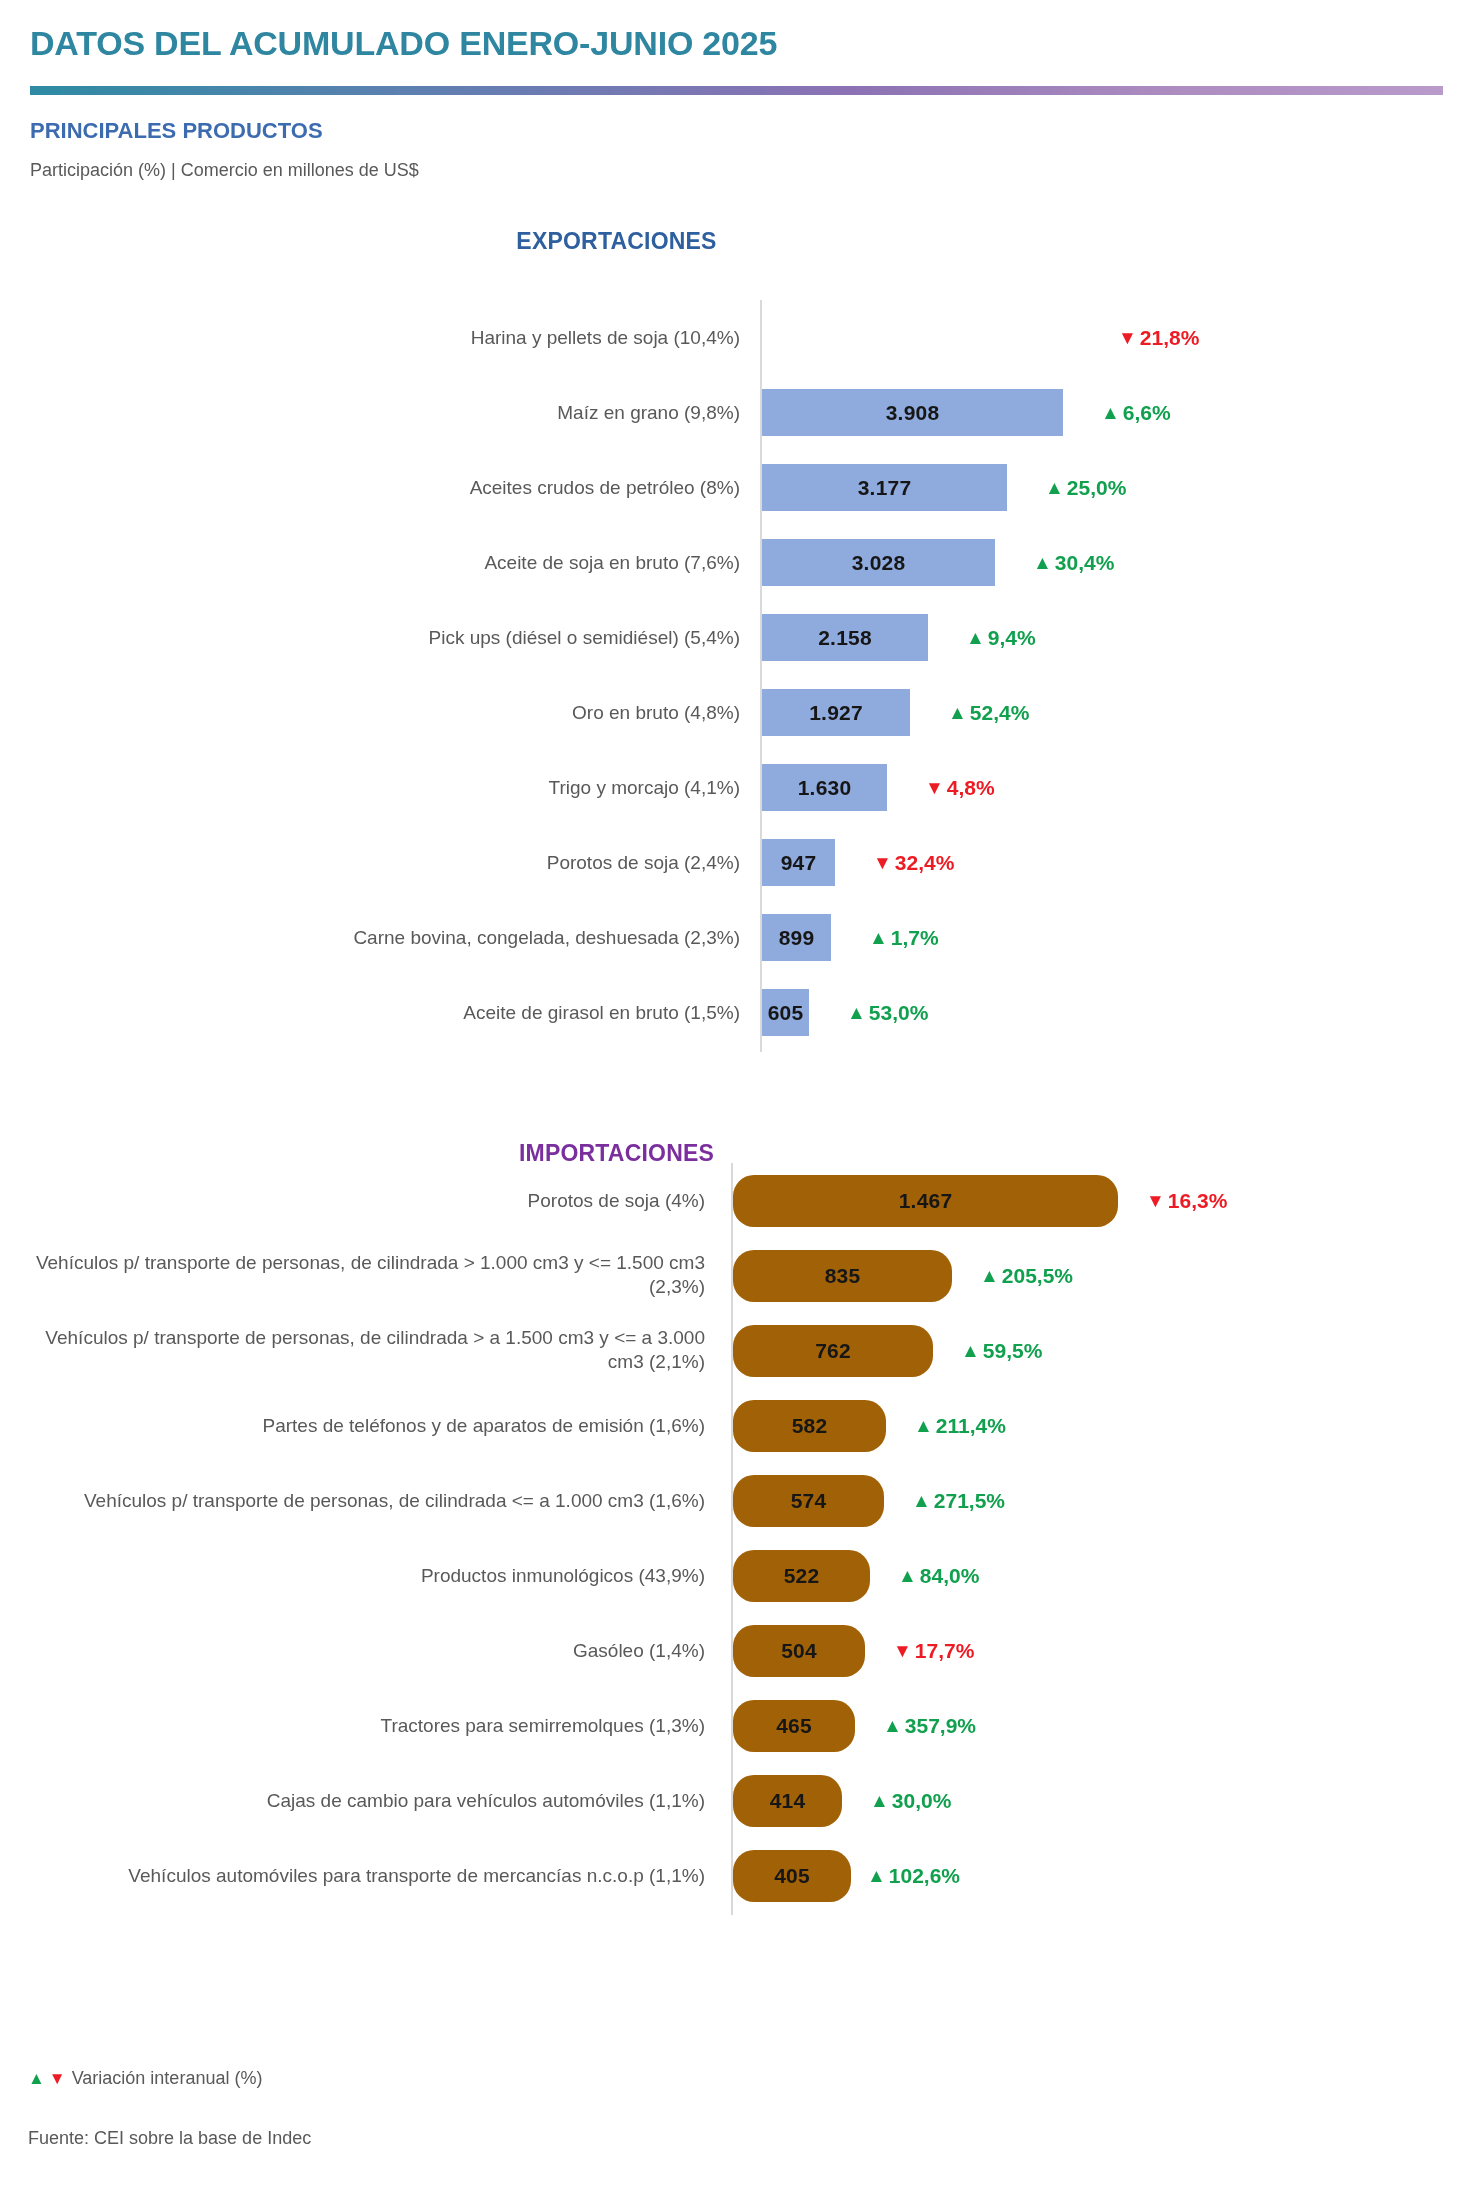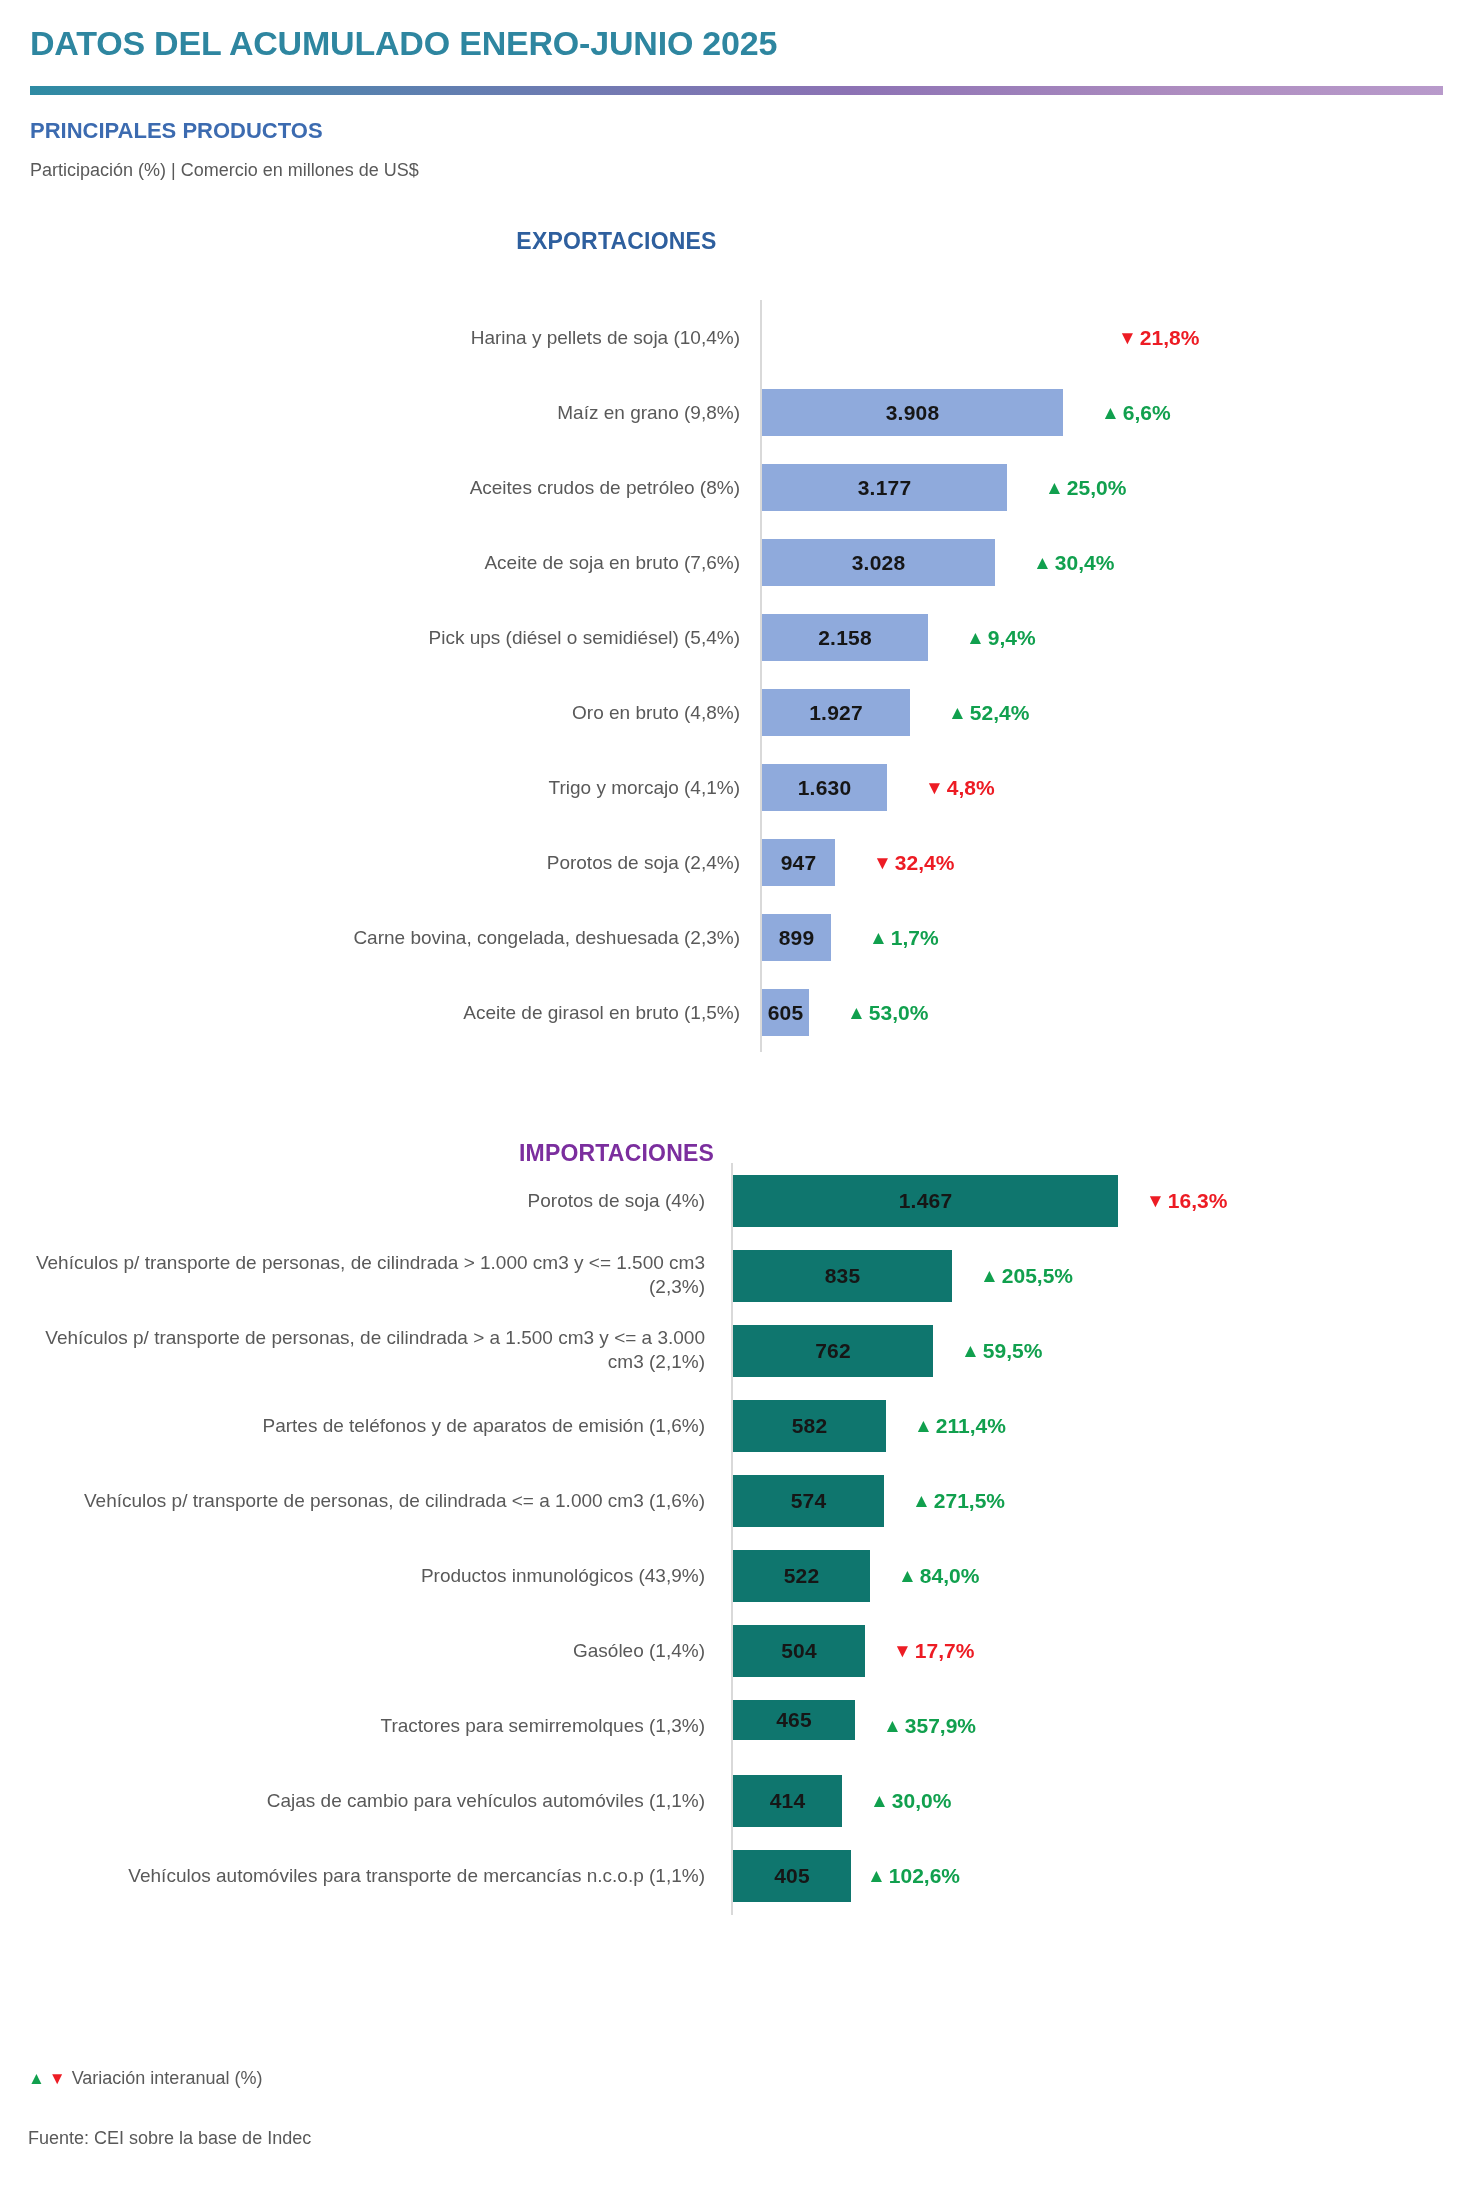--- a/index.html
+++ b/index.html
@@ -57,21 +57,21 @@
     right:0; 
   }
   .chart.exp .row .label{ width:720px; left:20px; }
   .chart.imp .row .label{ width:690px; left:15px; }
 
   .bar{
     position:absolute; top:0; height:100%;
     display:flex; align-items:center; justify-content:center;
   }
   .chart.exp .bar{ background:#8FAADC; left:762px; }
-  .chart.imp .bar{ background:#0f766e; left:733px; }
+  .chart.imp .bar{ background:#a16207; left:733px;border-radius:21px; }
 
   .bar .value{
     font-size:21px; font-weight:bold; color:#161616;
     letter-spacing:0.2px; white-space:nowrap;
   }
 
   .delta{
     position:absolute; top:0; height:100%;
     display:flex; align-items:center;
     font-size:21px; font-weight:bold; white-space:nowrap;
@@ -272,21 +272,21 @@
       <div class="bar" style="width: 132px; height: 52px; top: 12px;">
         <span class="value">504</span>
       </div>
       <div class="delta down" style="left: 893px; height: 75px;">
         <span class="tri">▼</span>
         <span>17,7%</span>
       </div>
     </div>
     <div class="row" style="top: 525px; height: 75px;">
       <div class="label" style="top: 50%; transform: translateY(-50%);">Tractores para semirremolques (1,3%)</div>
-      <div class="bar" style="width: 122px; height: 40px; top: 12px;">
+      <div class="bar" style="width: 122px; height: 52px; top: 12px;">
         <span class="value">465</span>
       </div>
       <div class="delta up" style="left: 883px; height: 75px;">
         <span class="tri">▲</span>
         <span>357,9%</span>
       </div>
     </div>
     <div class="row" style="top: 600px; height: 75px;">
       <div class="label" style="top: 50%; transform: translateY(-50%);">Cajas de cambio para vehículos automóviles  (1,1%)</div>
       <div class="bar" style="width: 109px; height: 52px; top: 12px;">

